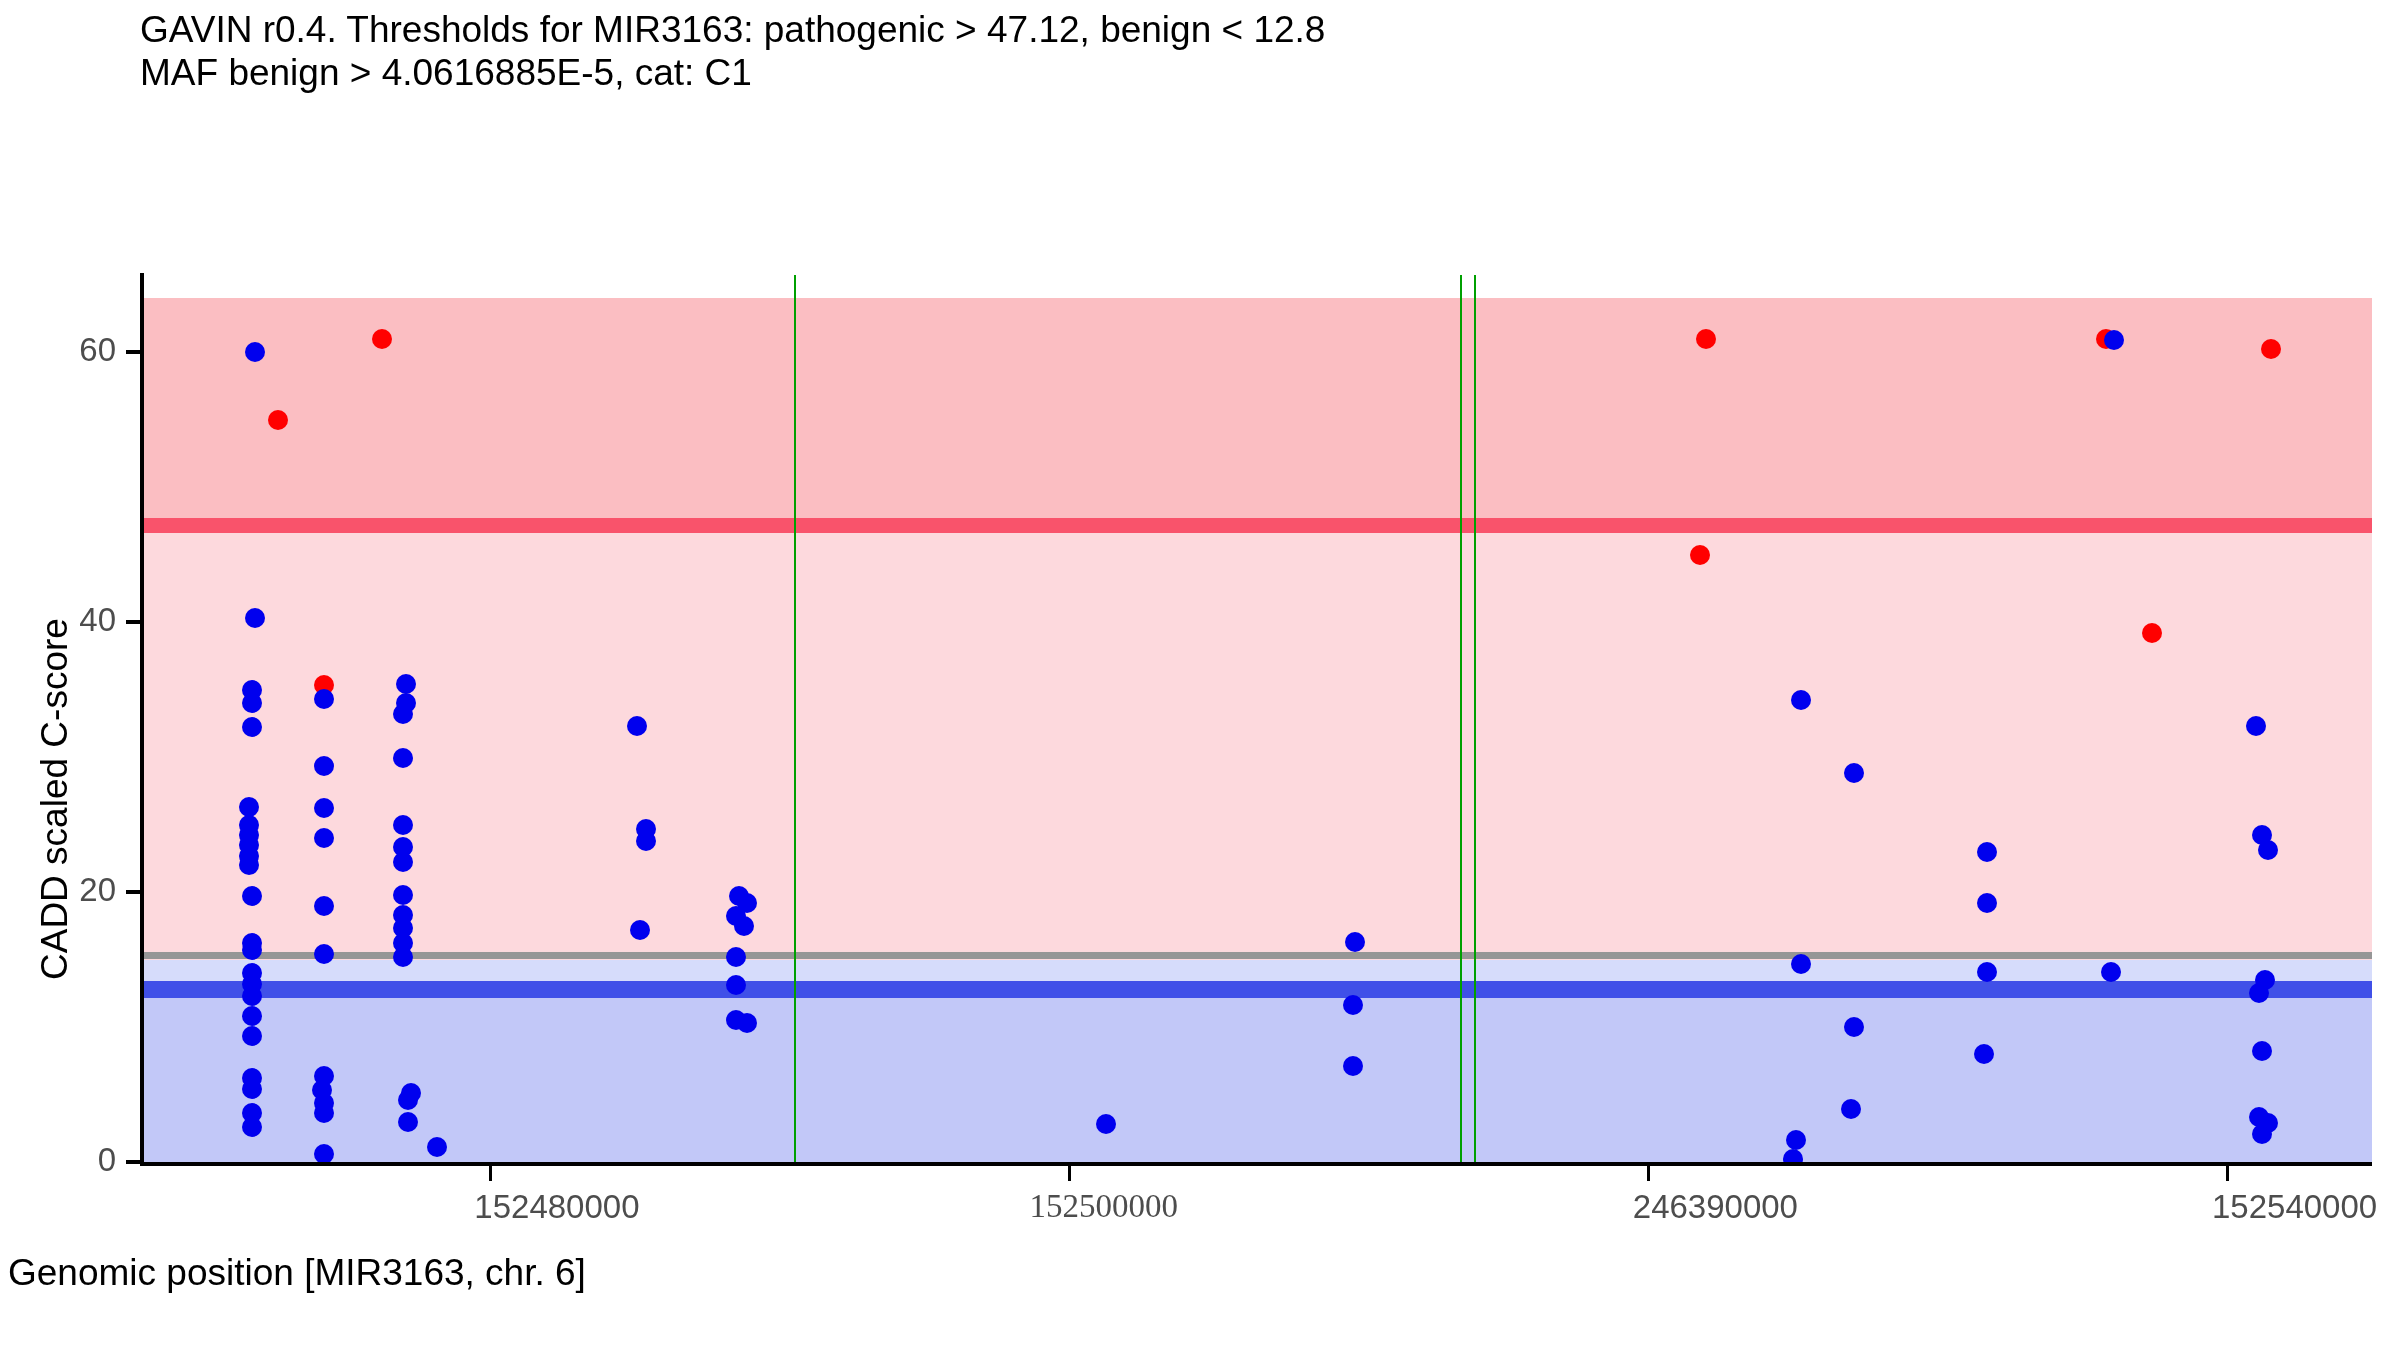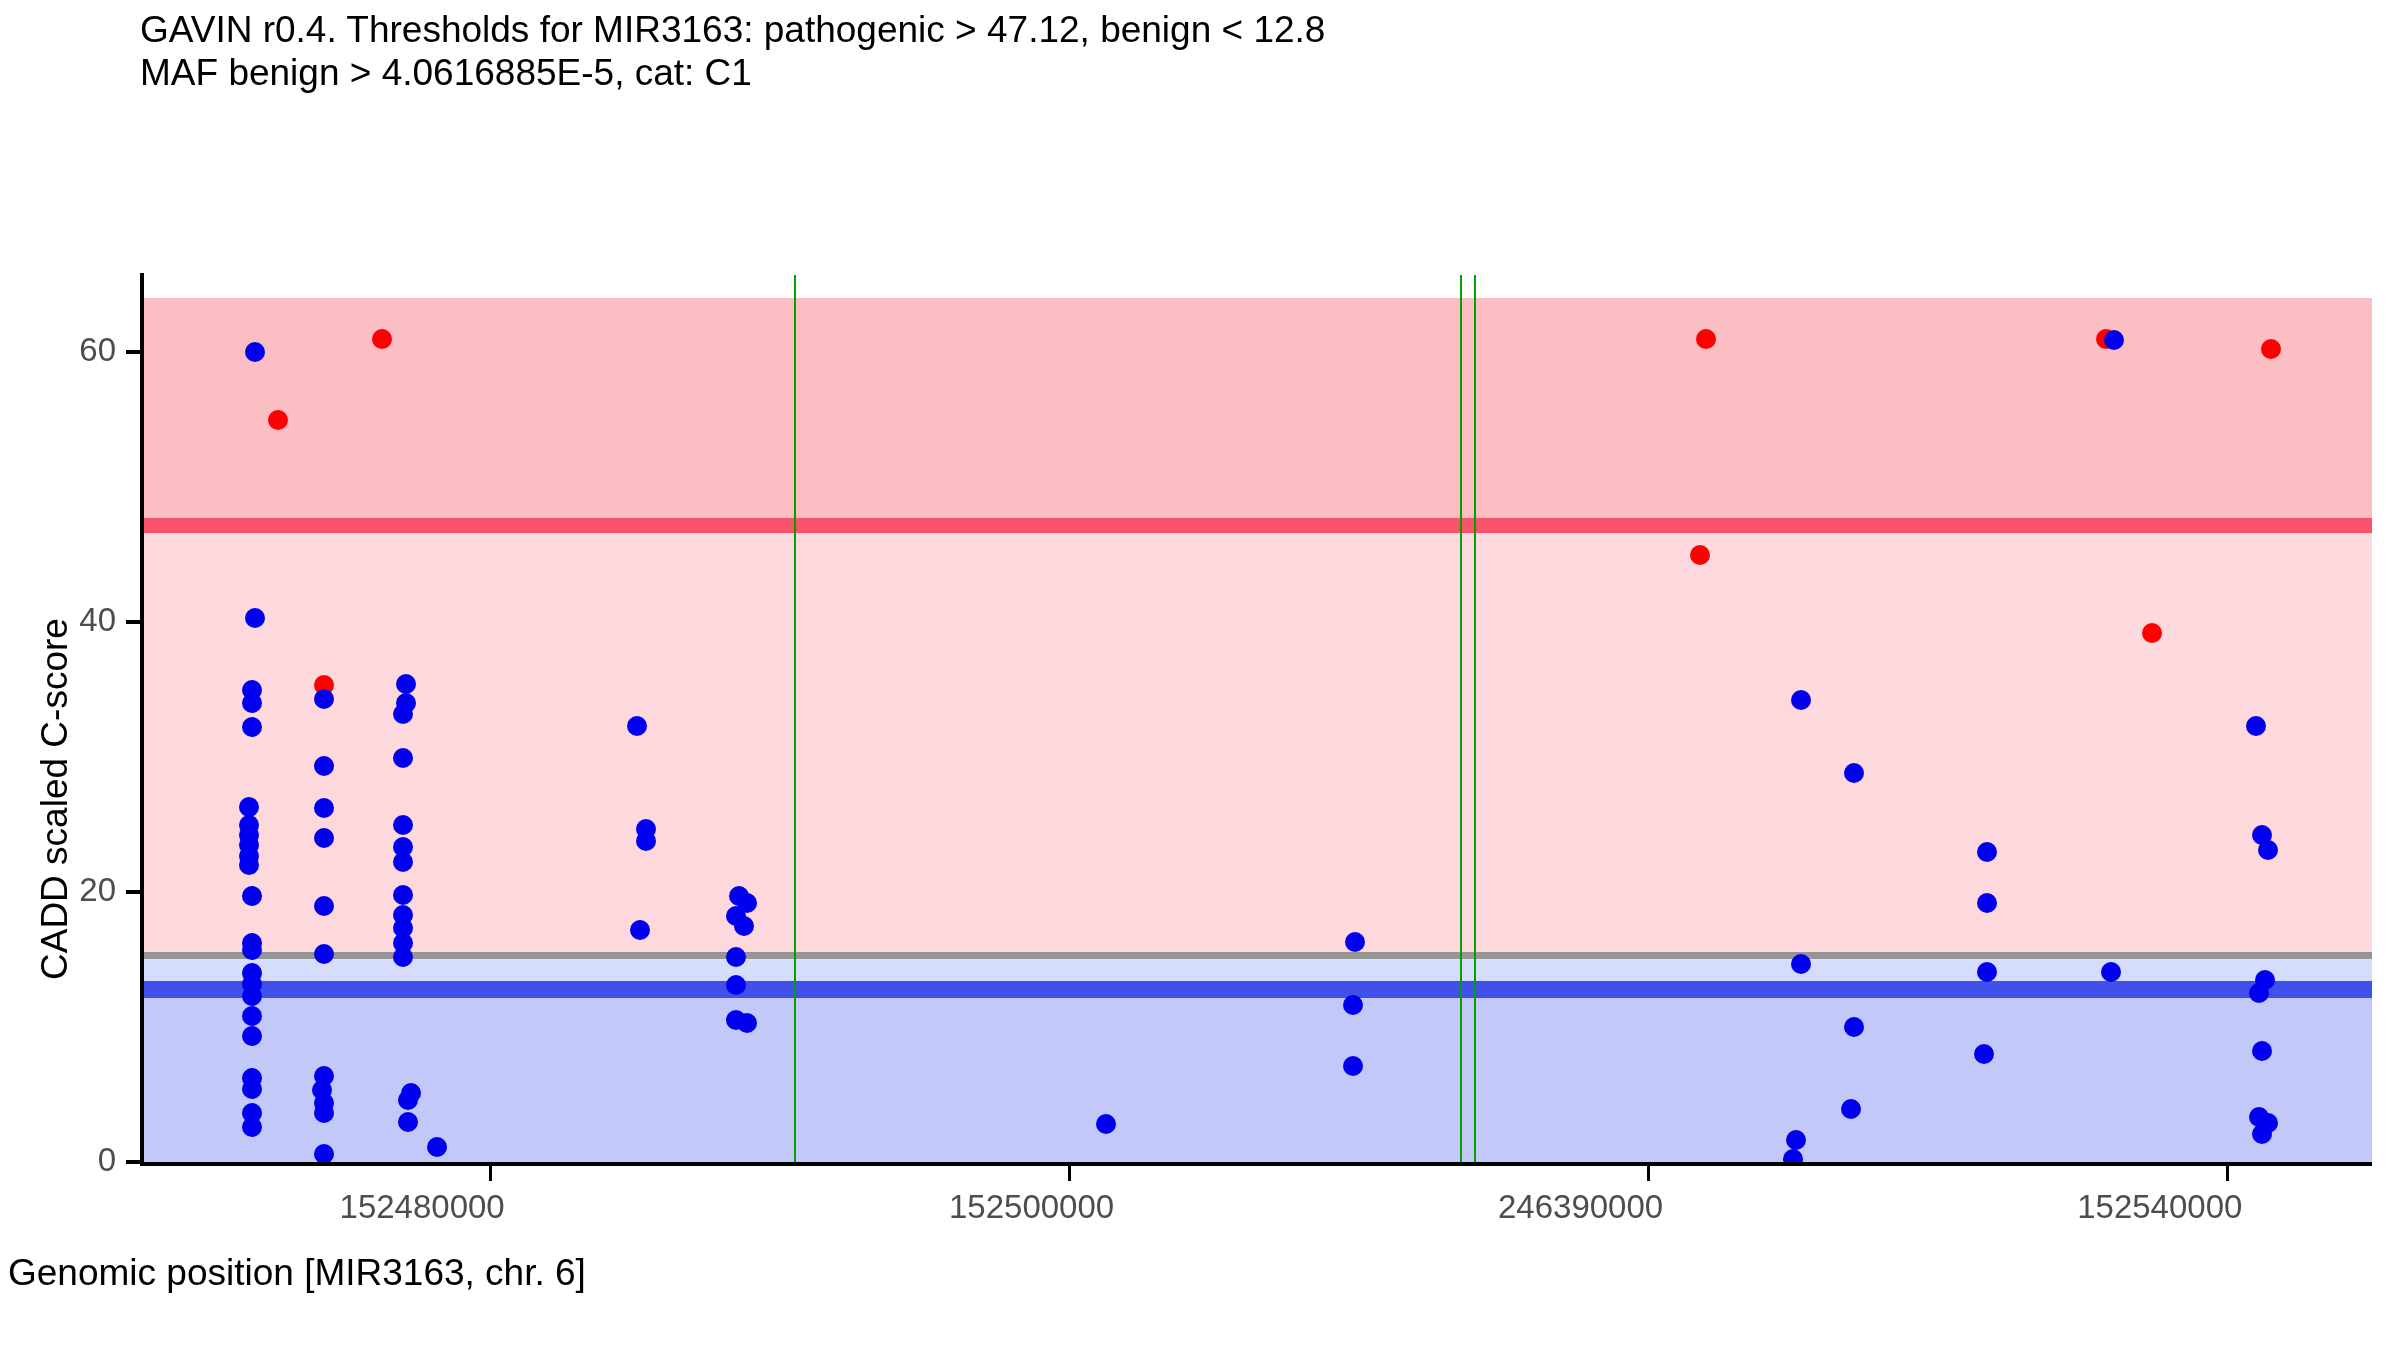--- a/index.html
+++ b/index.html
@@ -14,21 +14,21 @@
   #panel{position:absolute;left:142px;top:275px;width:2230px;height:887px;overflow:hidden;}
   .band{position:absolute;left:0;width:100%;}
 
   
   .axis-line{position:absolute;background:#000000;}
   #yaxis{left:140px;top:273px;width:4px;height:891px;}
   #xaxis{left:140px;top:1162px;width:2232px;height:4px;}
   .ytick{position:absolute;width:14px;height:4px;background:#000000;left:126px;}
   .ytick-label{position:absolute;font-size:33px;color:#4d4d4d;text-align:right;width:90px;left:26px;}
   .xtick{position:absolute;width:3px;height:15px;background:#000000;top:1166px;}
-  .xtick-label{position:absolute;font-size:33px;color:#4d4d4d;text-align:left;width:300px;top:1188px;}
+  .xtick-label{position:absolute;font-size:33px;color:#4d4d4d;text-align:right;width:300px;top:1188px;}
 
   .axis-title-x{position:absolute;width:2400px;top:1252px;left:8px;
                 font-size:37px;color:#000000;}
   .axis-title-y{position:absolute;font-size:37px;color:#000000;transform:rotate(-90deg);
                 transform-origin:left top;white-space:nowrap;}
 
   
   .pt{position:absolute;border-radius:50%;}
   .pt.red{background:#ff0000;}
   .pt.blue{background:#0000ee;}
@@ -160,21 +160,21 @@
       <div class="ytick-label" style="top: 1141px;">0</div>
       <div class="ytick" style="top: 890px;"></div>
       <div class="ytick-label" style="top: 871px;">20</div>
       <div class="ytick" style="top: 620px;"></div>
       <div class="ytick-label" style="top: 601px;">40</div>
       <div class="ytick" style="top: 350px;"></div>
       <div class="ytick-label" style="top: 331px;">60</div>
       <div class="xtick" style="left: 488.532px;"></div>
       <div class="xtick-label" style="left: 339.532px;">152480000</div>
       <div class="xtick" style="left: 1067.75px;"></div>
-      <div class="xtick-label" style="left: 949px;">152500000</div>
+      <div class="xtick-label" style="left: 878px; font-family: Liberation Serif, serif;">152500000</div>
       <div class="xtick" style="left: 1646.97px;"></div>
       <div class="xtick-label" style="left: 1497.97px;">246390000</div>
       <div class="xtick" style="left: 2226.19px;"></div>
       <div class="xtick-label" style="left: 2077.19px;">152540000</div>
     </div>
 
   <div class="axis-title-x">Genomic position [MIR3163, chr. 6]</div>
   <div class="axis-title-y" id="ytitle" style="left: 34px; top: 980px;">CADD scaled C-score</div>
 
 </div>

